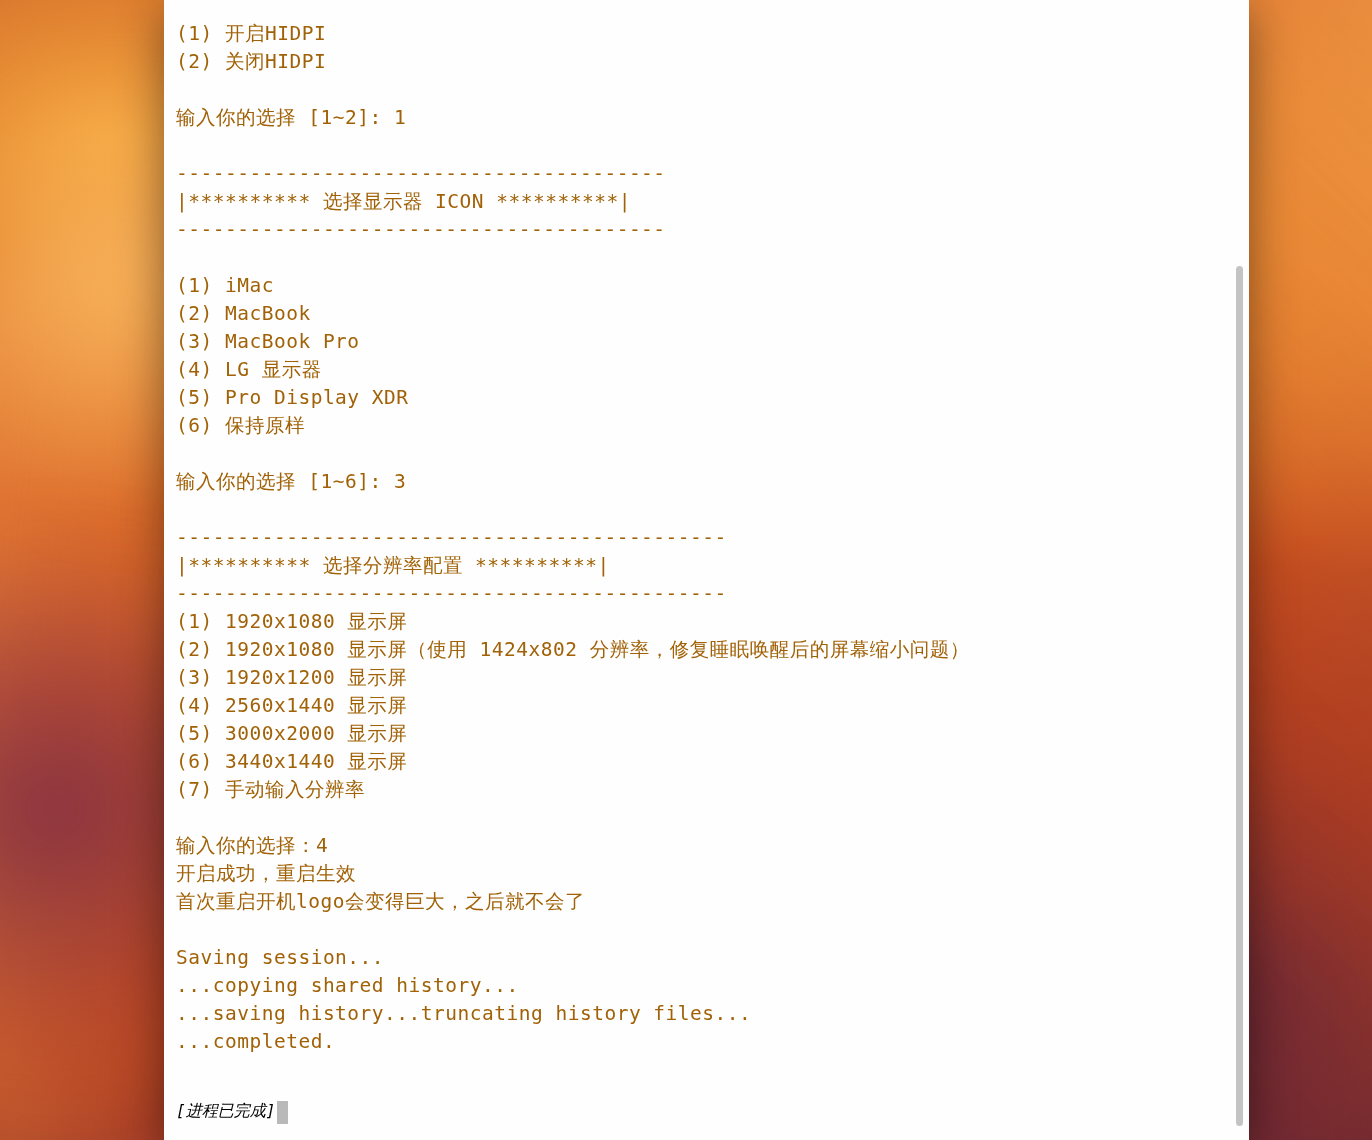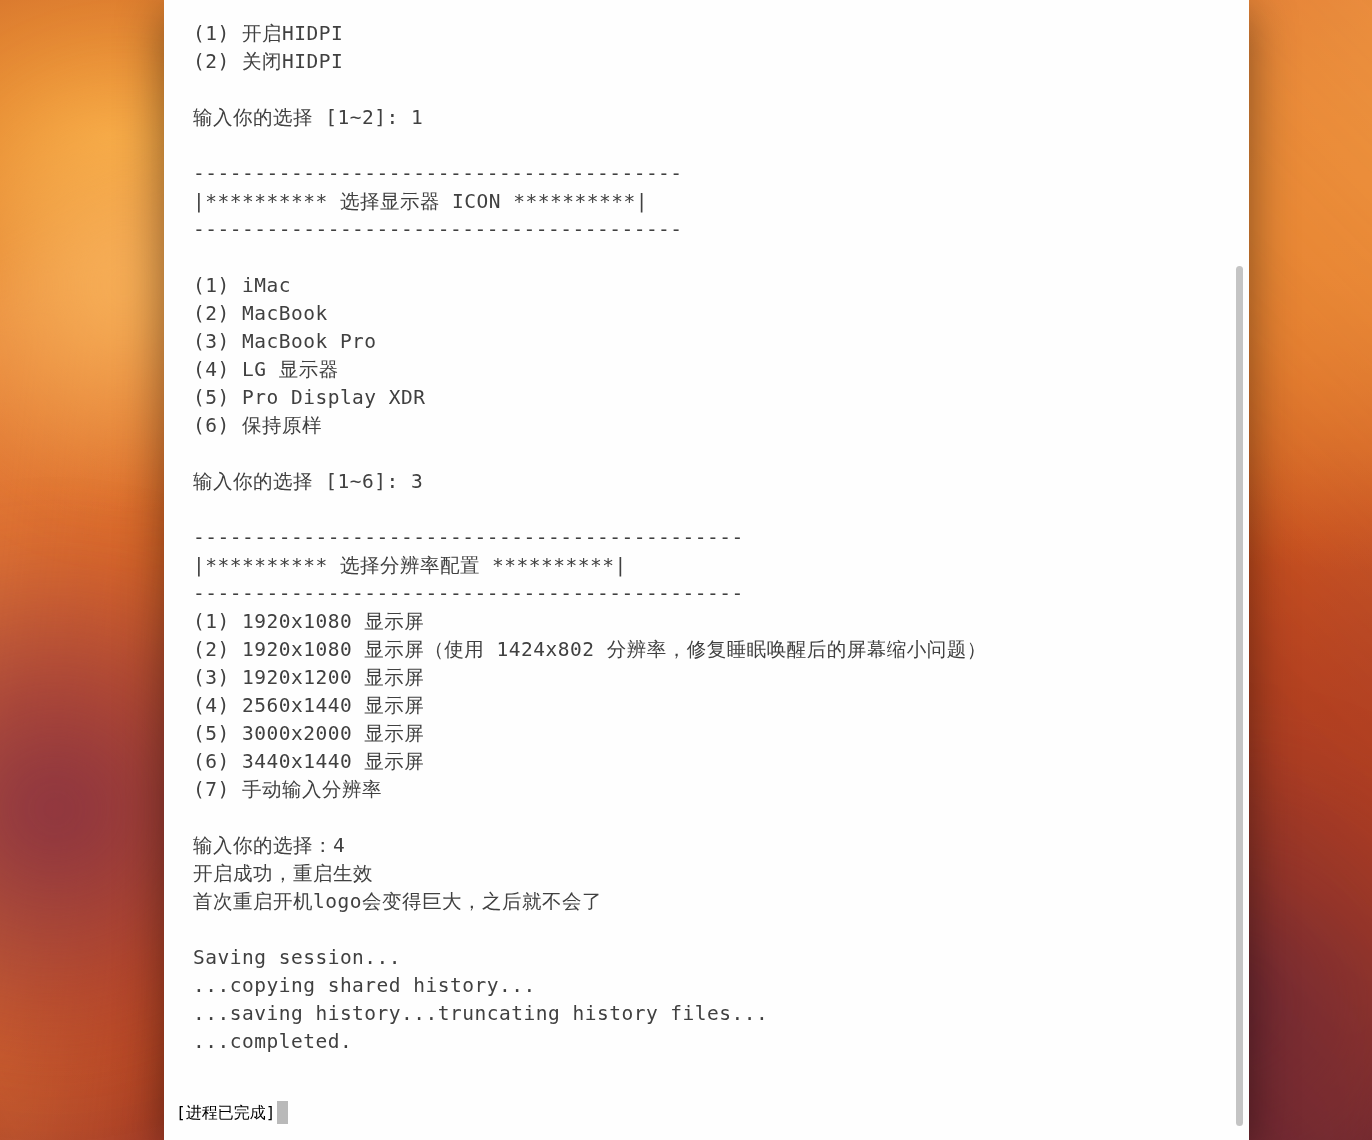--- a/index.html
+++ b/index.html
@@ -78,43 +78,44 @@
     top: 0;
     width: 1085px;
     height: 1140px;
     background: #fefefe;
     box-shadow: 0 10px 44px rgba(0,0,0,.45);
     overflow: hidden;
   }
   #terminal-body {
     position: absolute;
     inset: 0;
-    padding: 20px 16px 0 29px;
+    padding: 20px 16px 0 12px;
     box-sizing: border-box;
-    color: #404040;
+    color: #a16207;
     font-family: "DejaVu Sans Mono", monospace;
     font-size: 19.5px;
     line-height: 28px;
     letter-spacing: 0.5px;
     white-space: pre;
     overflow: hidden;
   }
   .line {
     white-space: pre;
     min-height: 28px;
   }
   .blank { height: 28px; }
 
   
   #process-complete-line {
     display: flex;
-    align-items: flex-end;
+    align-items: flex-start;
     position: absolute;
     left: 12px;
     bottom: 16px;
+    font-style: italic;
   }
   #cursor-block {
     display: inline-block;
     width: 11px;
     height: 23px;
     background: #b9b9b9;
     margin-left: 2px;
   }
 
   

